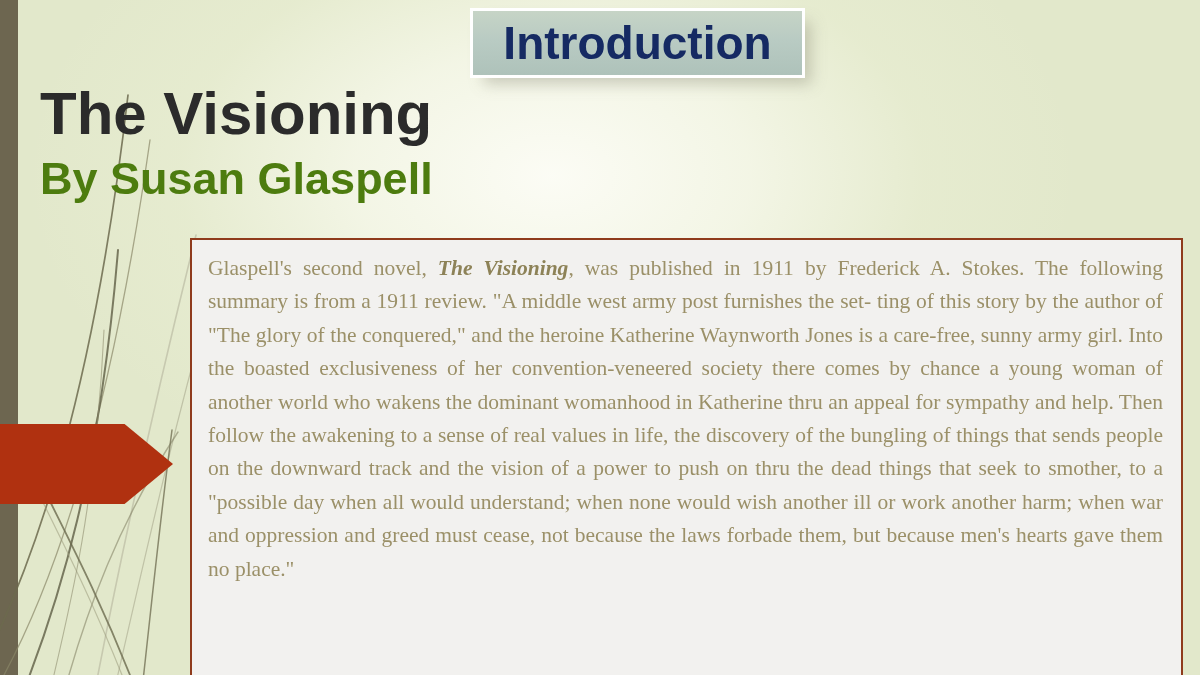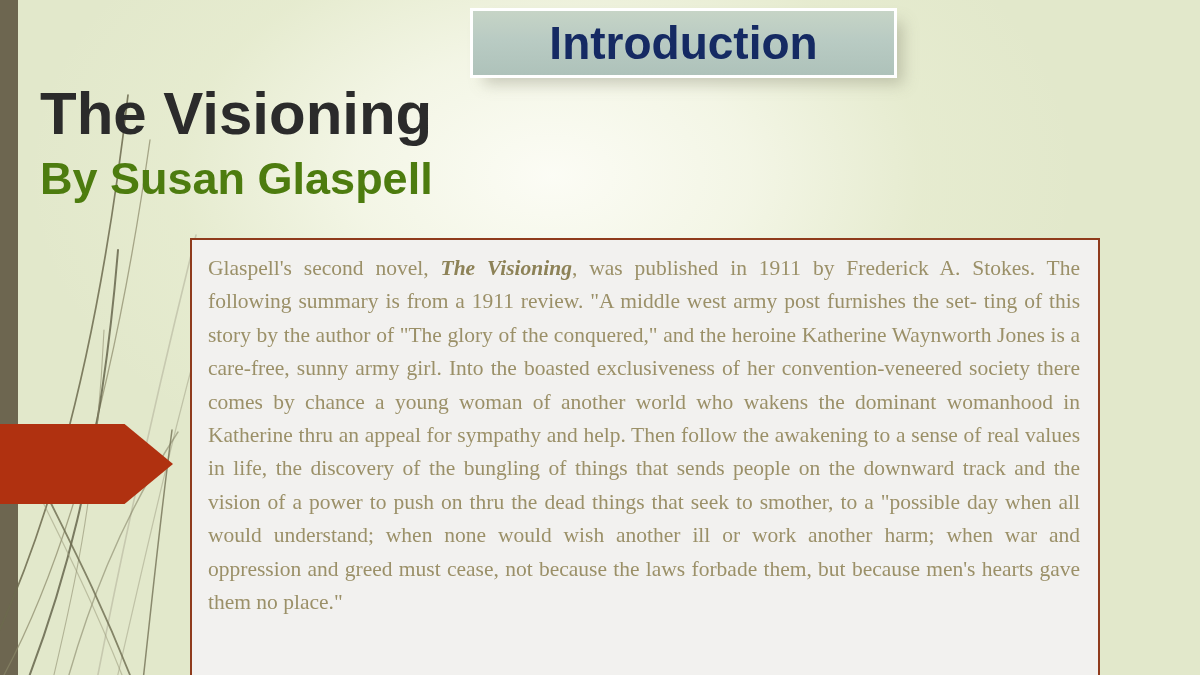--- a/index.html
+++ b/index.html
@@ -49,21 +49,21 @@
     left: 0; top: 0;
     width: 1200px; height: 675px;
     pointer-events: none;
   }
 
   
   .banner {
     position: absolute;
     left: 470px;
     top: 8px;
-    width: 427px;
+    width: 335px;
     height: 70px;
     background: linear-gradient(180deg, #c6d4c6 0%, #b9cbc3 45%, #aec2ba 100%);
     border: 3px solid #ffffff;
     box-sizing: border-box;
     display: flex;
     align-items: center;
     justify-content: center;
     box-shadow: 10px 10px 14px -4px rgba(120,120,100,0.35);
   }
   .banner-text {
@@ -109,21 +109,21 @@
     height: 80px;
     background: #b03110;
     clip-path: polygon(0 0, 72% 0, 100% 50%, 72% 100%, 0 100%);
   }
 
   
   .textbox {
     position: absolute;
     left: 190px;
     top: 238px;
-    width: 910px;
+    width: 993px;
     height: 437px;
     box-sizing: border-box;
     background: #f2f1ef;
     border: 2px solid #8f3b1c;
     border-bottom: none;
     padding: 12px 18px 0 16px;
   }
   .body-text {
     font-family: "Liberation Serif", serif;
     font-size: 21.5px;

